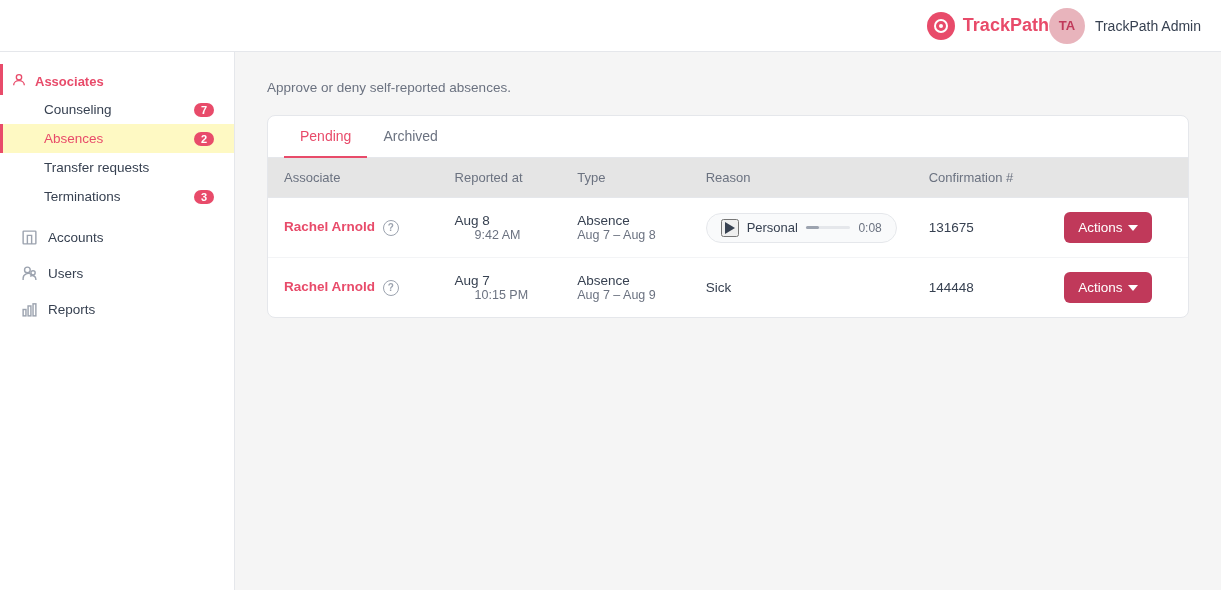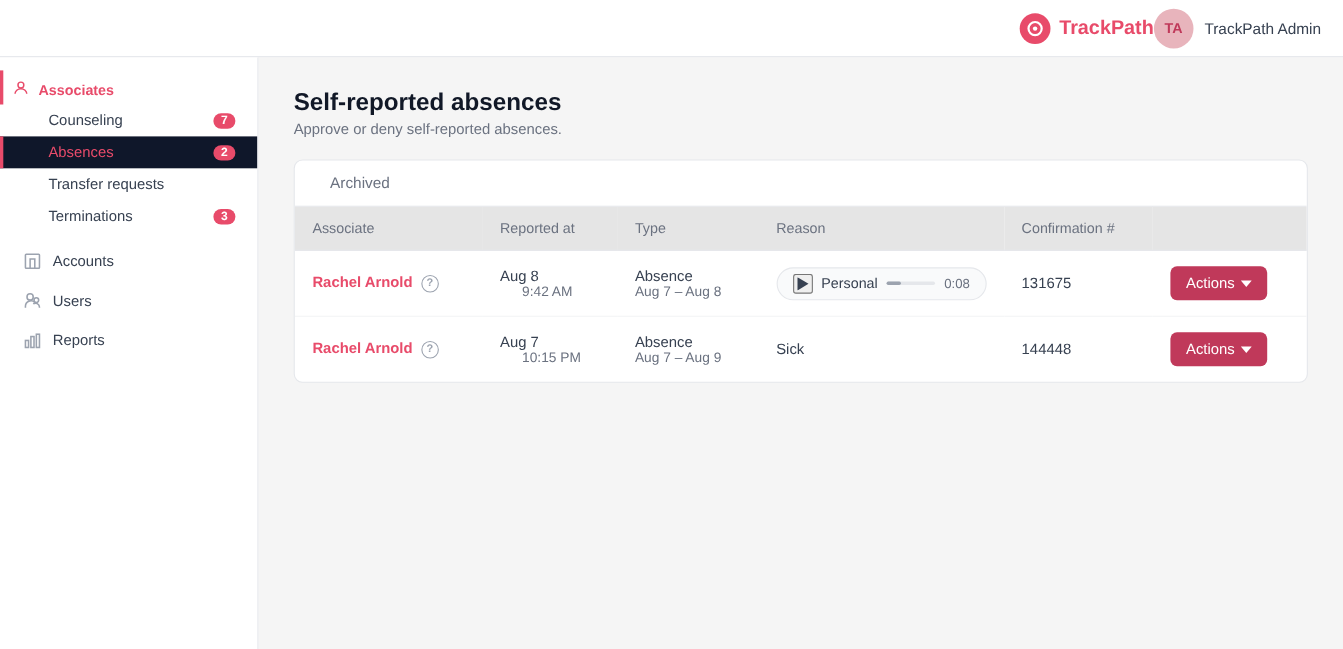--- a/index.html
+++ b/index.html
@@ -15,21 +15,21 @@
     .user-name { font-size: 14px; color: #374151; font-weight: 500; }
 
     
     .layout { display: flex; flex: 1; overflow: hidden; }
 
     
     .sidebar { width: 235px; background: #fff; border-right: 1px solid #e5e7eb; flex-shrink: 0; padding-top: 12px; overflow-y: auto; }
     .sidebar-section-header { font-size: 13px; color: #e84b6a; font-weight: 600; padding: 8px 20px 4px 20px; display: flex; align-items: center; gap: 8px; cursor: pointer; }
     .sidebar-section-header.active { border-left: 3px solid #e84b6a; padding-left: 8px; }
     .sidebar-item { font-size: 13.5px; color: #374151; padding: 7px 20px 7px 44px; cursor: pointer; display: flex; align-items: center; justify-content: space-between; }
-    .sidebar-item.active { color: #e84b6a; border-left: 3px solid #e84b6a; padding-left: 41px; background: #0f172a; }
+    .sidebar-item.active { color: #e84b6a; border-left: 3px solid #e84b6a; padding-left: 41px; background: #fef9c3; }
     .badge { background: #e84b6a; color: #fff; font-size: 11px; font-weight: 600; border-radius: 10px; padding: 1px 7px; min-width: 20px; text-align: center; }
     .sidebar-main-item { font-size: 13.5px; color: #374151; padding: 9px 20px; cursor: pointer; display: flex; align-items: center; gap: 10px; }
     .sidebar-icon { width: 18px; height: 18px; display: flex; align-items: center; justify-content: center; color: #9ca3af; }
 
     
     .main { flex: 1; overflow-y: auto; padding: 28px 32px; }
     .page-title { font-size: 22px; font-weight: 700; color: #111827; margin-bottom: 4px; }
     .page-subtitle { font-size: 13.5px; color: #6b7280; margin-bottom: 20px; }
 
     
@@ -142,25 +142,25 @@
             <rect x="3" y="12" width="4" height="9"></rect>
             <rect x="10" y="7" width="4" height="14"></rect>
             <rect x="17" y="4" width="4" height="17"></rect>
           </svg>
       </span>
       <span>Reports</span>
     </div>
   </nav>
 
   <main class="main">
-    <h1 class="page-title">Self-reported absences</h1>
     <p class="page-subtitle">Approve or deny self-reported absences.</p>
 
     <div class="card">
       <div class="tabs">
+        <div class="tab active">Pending</div>
         <div class="tab">Archived</div>
       </div>
 
       <table>
         <thead>
           <tr>
             <th>Associate</th>
             <th>Reported at</th>
             <th>Type</th>
             <th>Reason</th>

